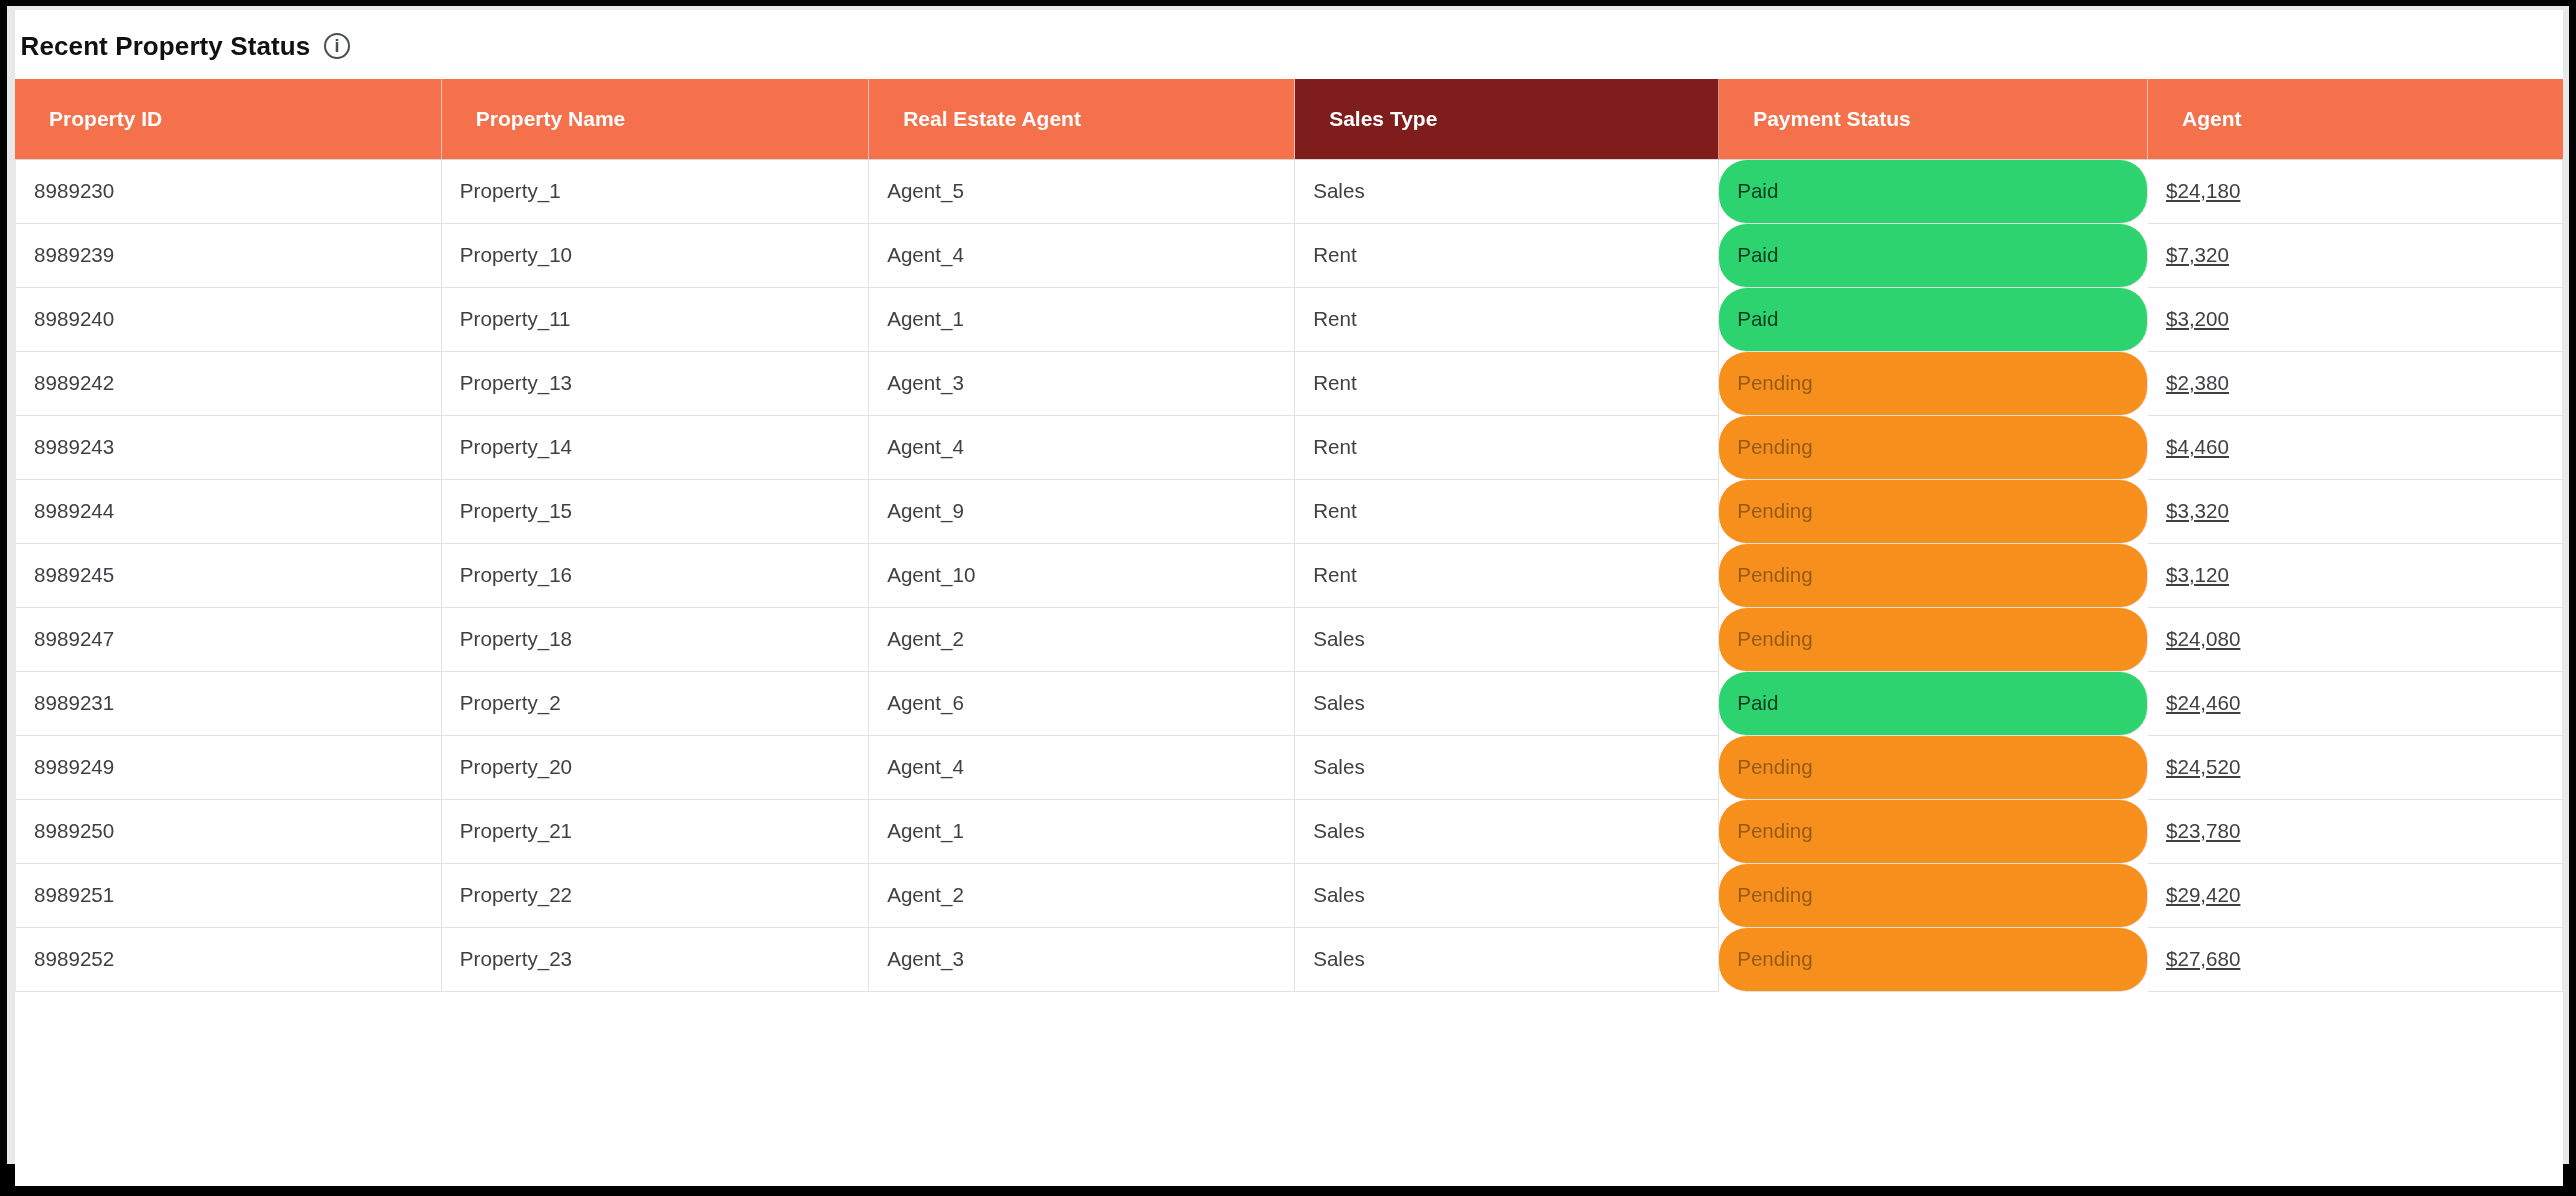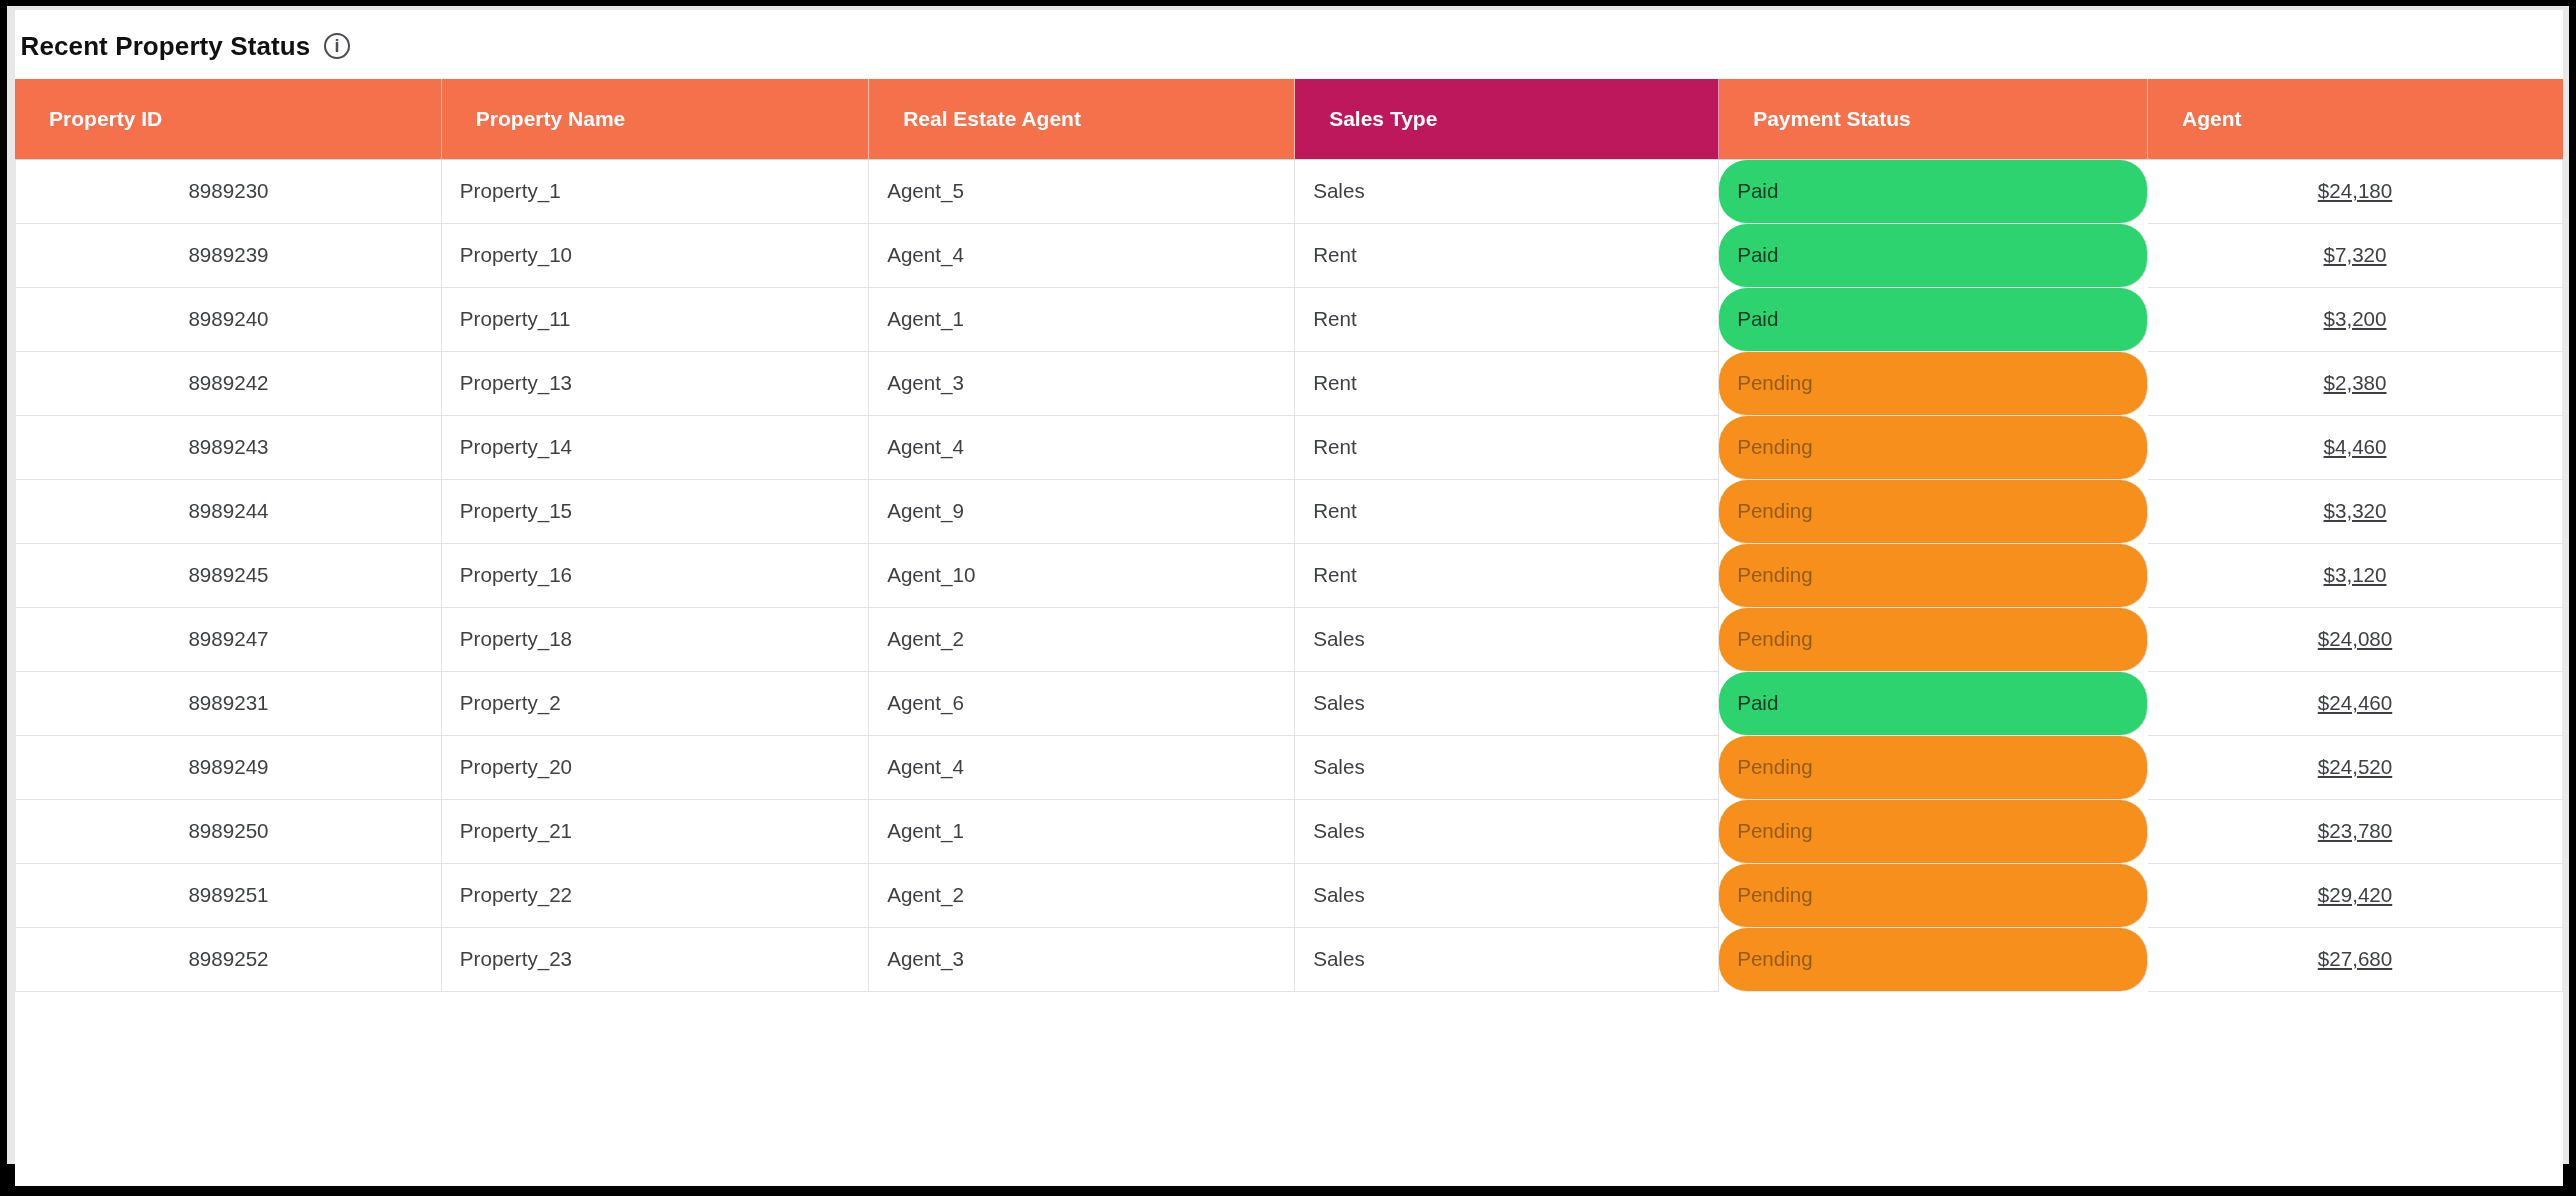--- a/index.html
+++ b/index.html
@@ -59,21 +59,21 @@
     vertical-align: middle;
     padding: 0 18px;
     font-size: 20.6px; color: #3e4045;
     border-right: 1.4px solid #e3e3e3;
     border-bottom: 1.4px solid #e3e3e3;
     background: #fff;
     overflow: hidden; white-space: nowrap;
   }
   .grid td:first-child { border-left: 1.4px solid #e9e9e9; }
   .grid td:last-child  { border-right: 1.4px solid #e9e9e9; text-decoration: underline; }
-  .grid td.align-right, .grid th.align-right { text-align: center; }
+  .grid td.align-right, .grid th.align-right { text-align: left; }
   .grid td.status-cell { padding: 0; position: relative; border-radius: 28px; }
   .status-fill {
     position: absolute; inset: 0;
     display: flex; align-items: center;
     padding: 0 18px;
     font-size: 20.6px;
   }
 </style>
 </head>
 <body>
@@ -94,21 +94,21 @@
           <col style="width:16.72%">
           <col style="width:16.64%">
           <col style="width:16.83%">
           <col>
         </colgroup>
         <thead>
           <tr id="header-row">
               <th style="background: rgb(244, 113, 76);">Property ID</th>
               <th style="background: rgb(244, 113, 76);">Property Name</th>
               <th style="background: rgb(244, 113, 76);">Real Estate Agent</th>
-              <th style="background: #be185d;">Sales Type</th>
+              <th style="background: #7f1d1d;">Sales Type</th>
               <th style="background: rgb(244, 113, 76);">Payment Status</th>
               <th style="background: rgb(244, 113, 76);">Agent</th>
             </tr>
         </thead>
         <tbody id="body-rows">
             <tr>
               <td class="align-right">8989230</td>
               <td>Property_1</td>
               <td>Agent_5</td>
               <td>Sales</td>

